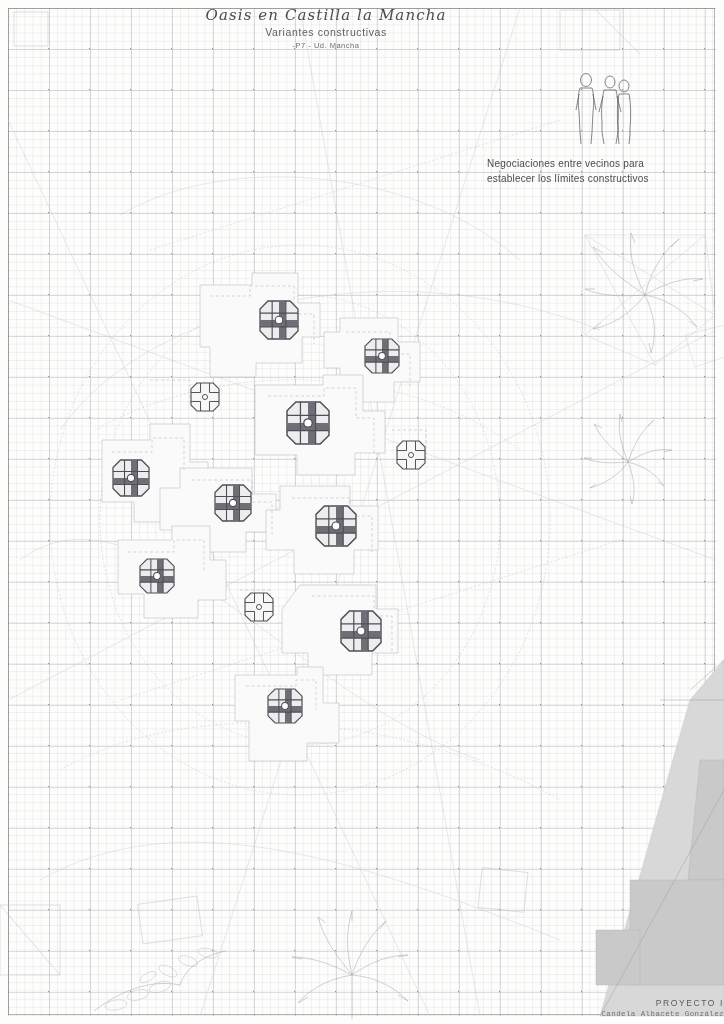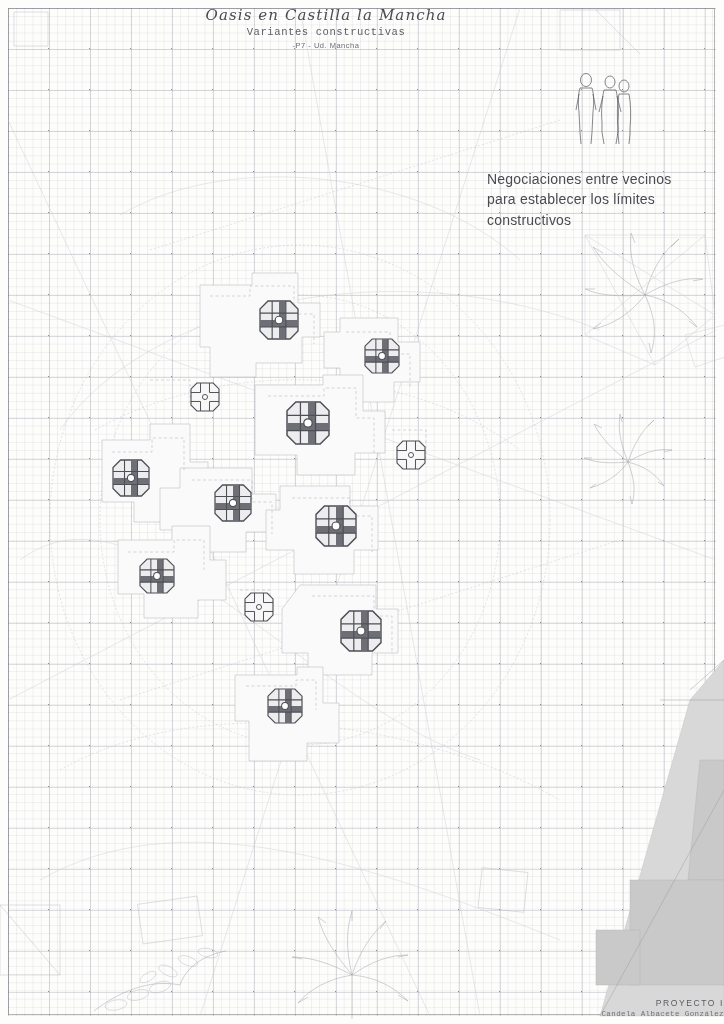--- a/index.html
+++ b/index.html
@@ -66,21 +66,20 @@
     font-style: italic;
     font-size: 15px;
     letter-spacing: 1.1px;
     color: #4b4b52;
   }
   .title-sub {
     font-size: 10.5px;
     letter-spacing: 0.6px;
     color: #5d5d64;
     margin-top: 2px;
-    font-family: Liberation Mono, monospace;
   }
   .title-code {
     font-size: 7.5px;
     letter-spacing: 0.5px;
     color: #6d6d74;
     margin-top: 3px;
   }
 
   .footer-block {
     position: absolute;
@@ -98,23 +97,23 @@
     font-size: 7.5px;
     letter-spacing: 0.4px;
     color: #70707a;
     margin-top: 2px;
   }
 
   
   .caption {
     position: absolute;
     left: 487px;
-    top: 169px;
+    top: 157px;
     width: 200px;
-    font-size: 14px;
+    font-size: 10px;
     line-height: 1.45;
     color: #4a4a52;
     letter-spacing: 0.2px;
   }
 
   
   svg.layer {
     position: absolute;
     left: 0; top: 0;
     width: 724px; height: 1024px;

